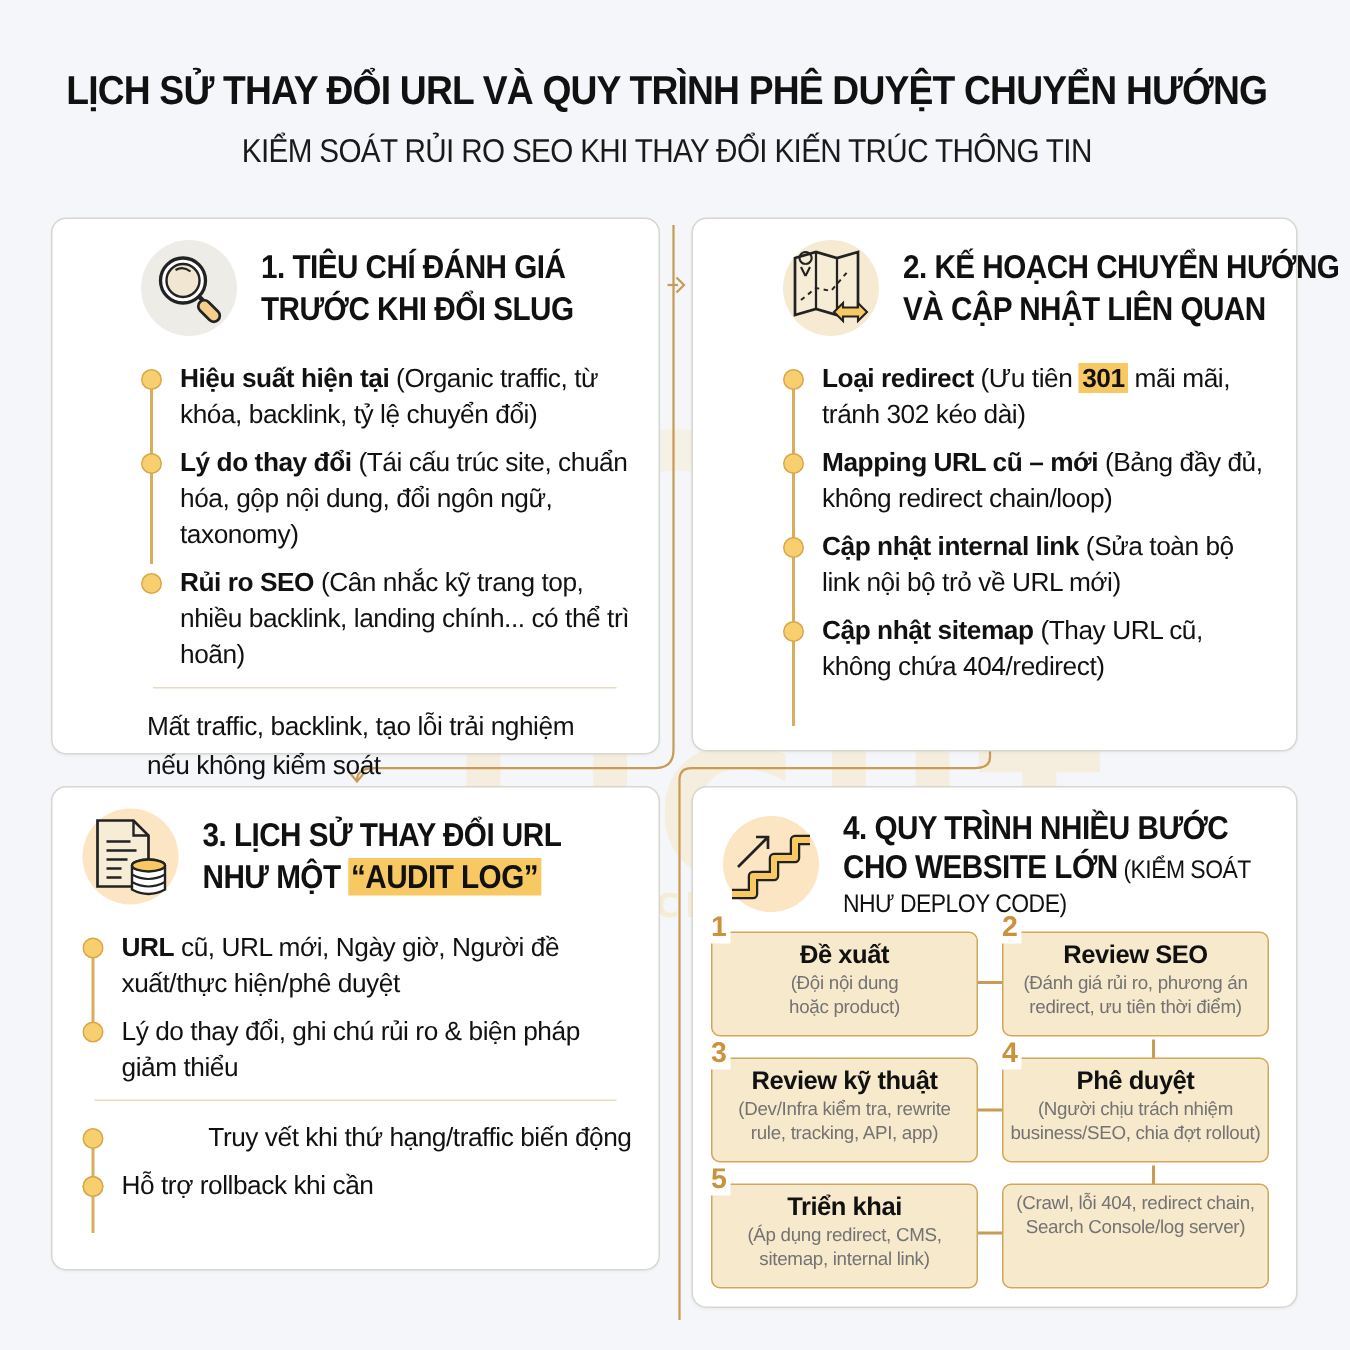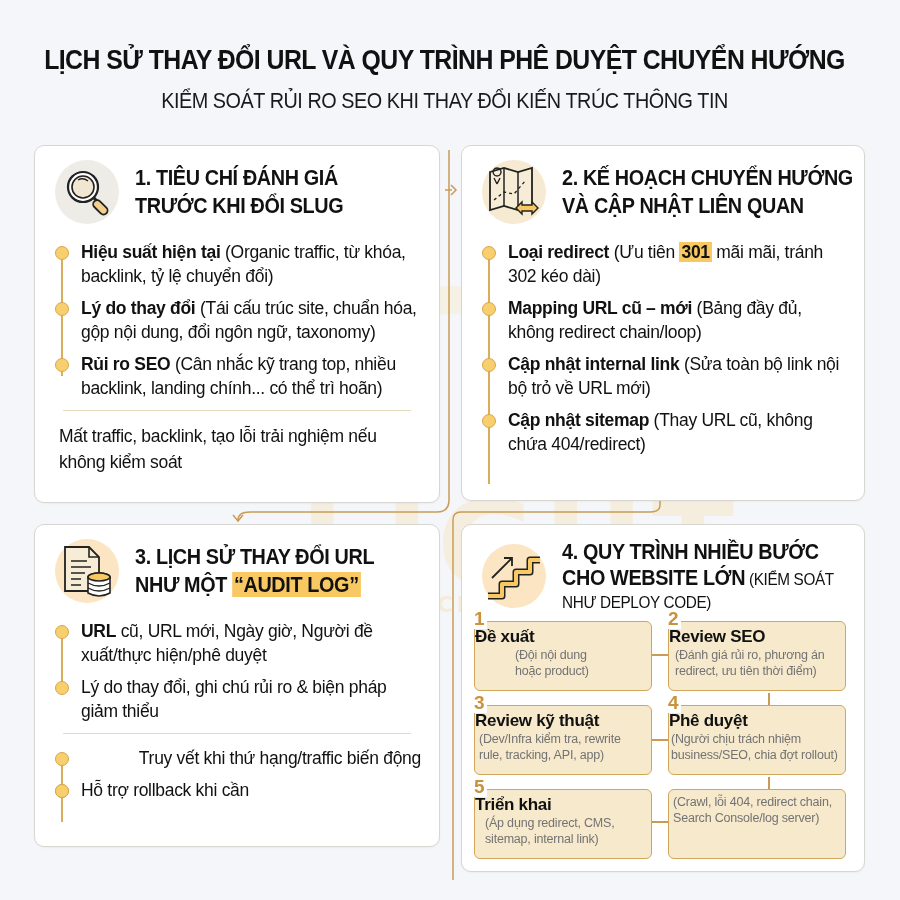--- a/index.html
+++ b/index.html
@@ -38,22 +38,22 @@
   }
   .subtitle {
     margin-top: 12px; font-size: 22px; letter-spacing: -0.5px; transform: scaleX(0.9);
     color: #1a1a1a;
   }
   .panel {
     position: absolute; background: #fff; border: 1px solid #d8d6d0;
     border-radius: 10px; z-index: 2;
     box-shadow: 0 1px 2px rgba(0,0,0,0.04);
   }
-  #p1 { left: 34px; top: 145px; width: 406px; height: 358px; }
-  #p2 { left: 461px; top: 145px; width: 404px; height: 356px; }
+  #p1 { left: 34px; top: 145px; width: 406px; height: 358px; padding-left: 39px; }
+  #p2 { left: 461px; top: 145px; width: 404px; height: 356px; padding-left: 40px; }
   #p3 { left: 34px; top: 524px; width: 406px; height: 323px; }
   #p4 { left: 461px; top: 524px; width: 404px; height: 348px; }
 
   .phead { display: flex; align-items: center; padding: 14px 0 0 20px; }
   .icon-circle {
     width: 64px; height: 64px; border-radius: 50%; flex: none;
     display: flex; align-items: center; justify-content: center;
   }
   .ic-grey { background: #eeece6; }
   .ic-cream { background: #f6ead3; }
@@ -77,21 +77,21 @@
     background: #f8cf6e; border: 1.5px solid #d9a74a;
   }
   .bitem b { font-weight: bold; }
   .hl301 { background: #f8c863; font-weight: bold; padding: 0 2px; }
   .divider { height: 1px; background: #e8dcc0; margin: 10px 28px 12px 28px; }
   .note { padding: 0 24px; font-size: 17.5px; line-height: 26px; letter-spacing: -0.3px; }
 
   .steps { position: relative; margin: 8px 0 0 10px; width: 384px; height: 240px; }
   .step {
     position: absolute; width: 178px; background: #f7e9cc;
-    border: 1.5px solid #d1a75b; border-radius: 6px; 
+    border: 1.5px solid #d1a75b; border-radius: 6px; text-align: center;
     padding-top: 4px;
   }
   .step .sname { font-weight: bold; font-size: 17px; line-height: 21px; letter-spacing: -0.3px; }
   .step .sdesc { font-size: 12.5px; line-height: 16px; letter-spacing: -0.2px; color:#737373; }
   .snum {
     position: absolute; font-weight: bold; font-size: 19px; color: #c9923b;
     background: #fff; padding: 0 2px; line-height: 20px;
   }
   .hconn { position: absolute; height: 1.5px; background: #c89c55; }
   .vconn { position: absolute; width: 1.5px; background: #c89c55; }

